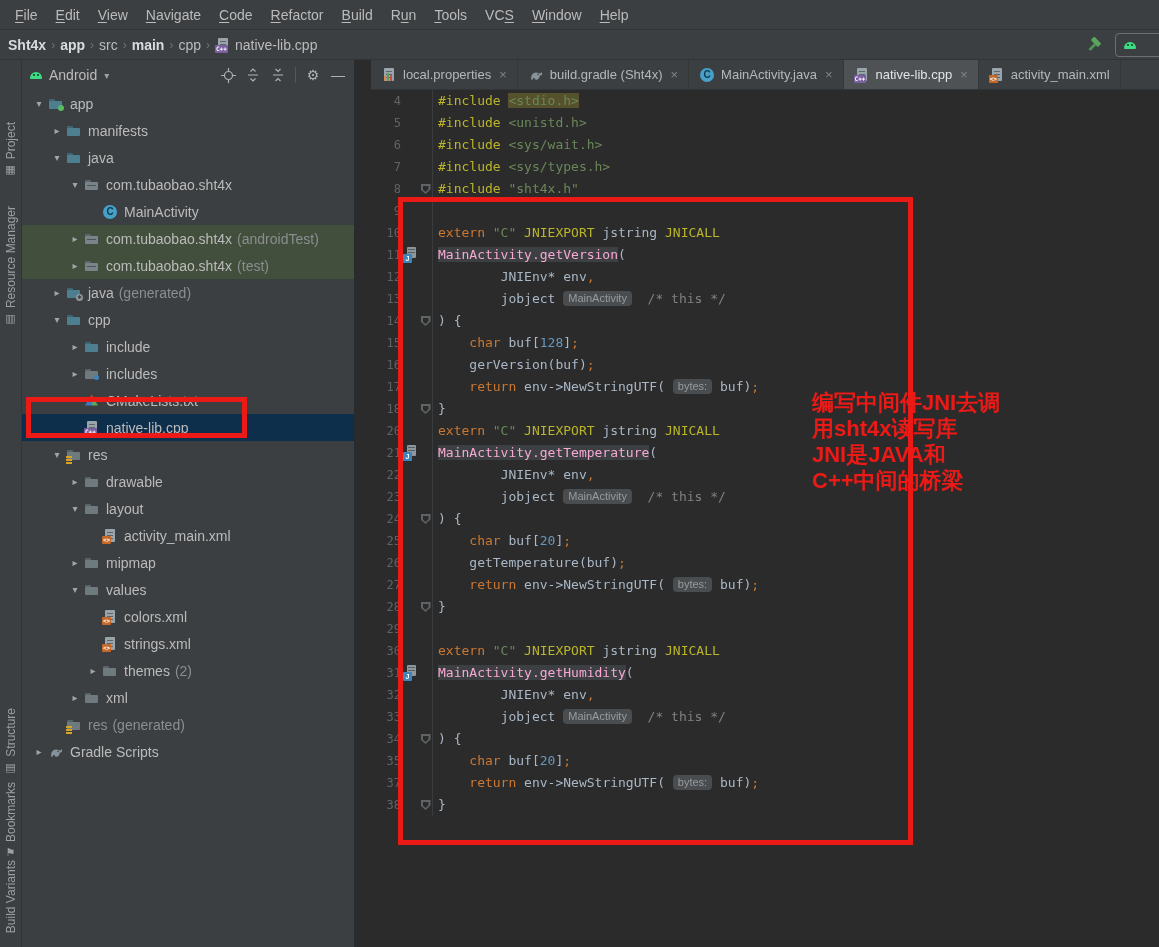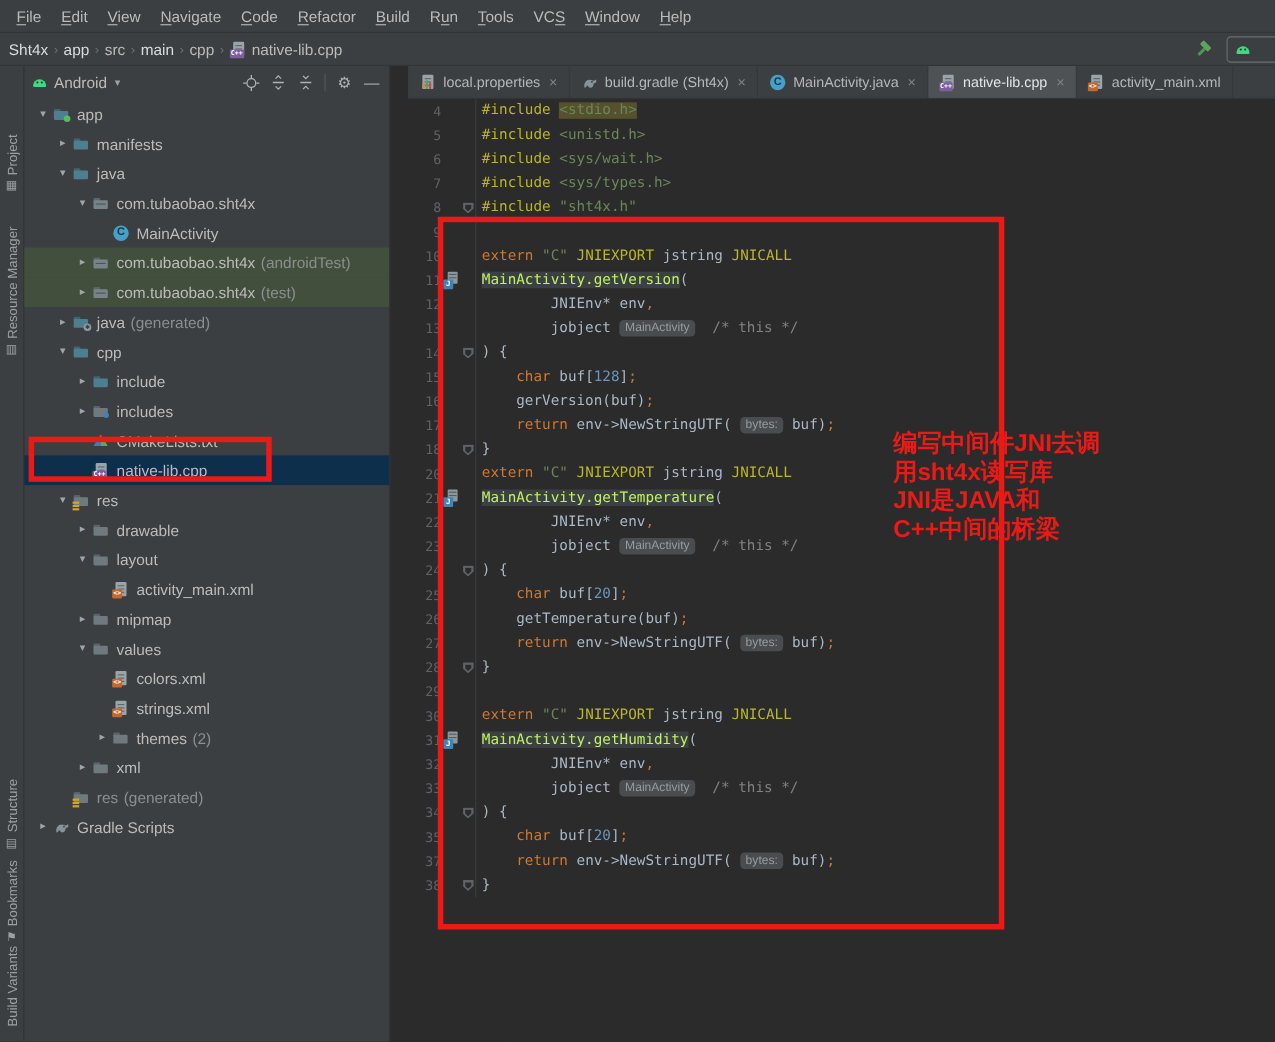--- a/index.html
+++ b/index.html
@@ -10,21 +10,21 @@
   .menubar{height:30px;background:#3C3F41;display:flex;align-items:center;
            padding-left:6px;border-bottom:1px solid #323537;box-sizing:border-box;}
   .menu-item{padding:0 9px;font-size:14px;color:#BBBBBB;cursor:default;}
   .menu-item u{text-decoration:underline;text-underline-offset:2px;}
 
   
   .navbar{height:30px;background:#3C3F41;display:flex;align-items:center;
           padding:0 8px;border-bottom:1px solid #323537;box-sizing:border-box;}
   .crumbs{display:flex;align-items:center;gap:4px;font-size:14px;flex:1;min-width:0;}
   .crumb{color:#BBBBBB;}
-  .crumb.bold{color:#D8DCDE;font-weight:normal;}
+  .crumb.bold{color:#D8DCDE;font-weight:bold;}
   .crumb-sep{color:#6E7274;font-size:12px;padding:0 1px;}
   .nav-right{display:flex;align-items:center;gap:10px;}
   .device-box{display:flex;align-items:center;gap:5px;border:1px solid #6B6F72;
               border-radius:4px;height:22px;padding:0 6px;width:40px;margin-right:-18px;}
 
   
   .bodyrow{display:flex;height:887px;}
 
   
   .strip{position:relative;width:22px;background:#3C3F41;border-right:1px solid #323537;
@@ -99,21 +99,21 @@
   .jni-ico .pg:after{content:"";position:absolute;left:1px;top:2px;right:1px;height:1px;
                      background:#555d61;box-shadow:0 3px 0 #555d61;}
   .jni-ico .jb{position:absolute;left:1px;bottom:0;width:9px;height:9px;background:#3E84B8;
                color:#fff;font:bold 7px/9px "Liberation Sans",sans-serif;text-align:center;border-radius:1px;}
   .code{white-space:pre;padding-left:5px;}
 
   
   .s-m{color:#BBB529;} .s-s{color:#6A8759;} .s-sh{color:#6A8759;background:#55512C;}
   .s-k{color:#CC7832;} .s-p{color:#A9B7C6;} .s-b{color:#A9B7C6;font-weight:normal;}
   .s-num{color:#6897BB;} .s-c{color:#808080;}
-  .s-f{color:#bef264;background:#3C4043;}
+  .s-f{color:#f9a8d4;background:#3C4043;}
   .chip{display:inline-block;background:#4A4D4F;color:#989B9D;border-radius:4px;
         padding:0 5px;font-size:11px;line-height:15px;vertical-align:1px;
         font-family:"Liberation Sans",sans-serif;}
 
   
   .anno-box{position:absolute;border-style:solid;pointer-events:none;z-index:50;box-sizing:border-box;}
   .anno-note{position:absolute;z-index:49;font-weight:bold;font-size:22px;line-height:26px;
              pointer-events:none;white-space:nowrap;font-family:"Liberation Sans",sans-serif;}
 
   svg{display:block;}

